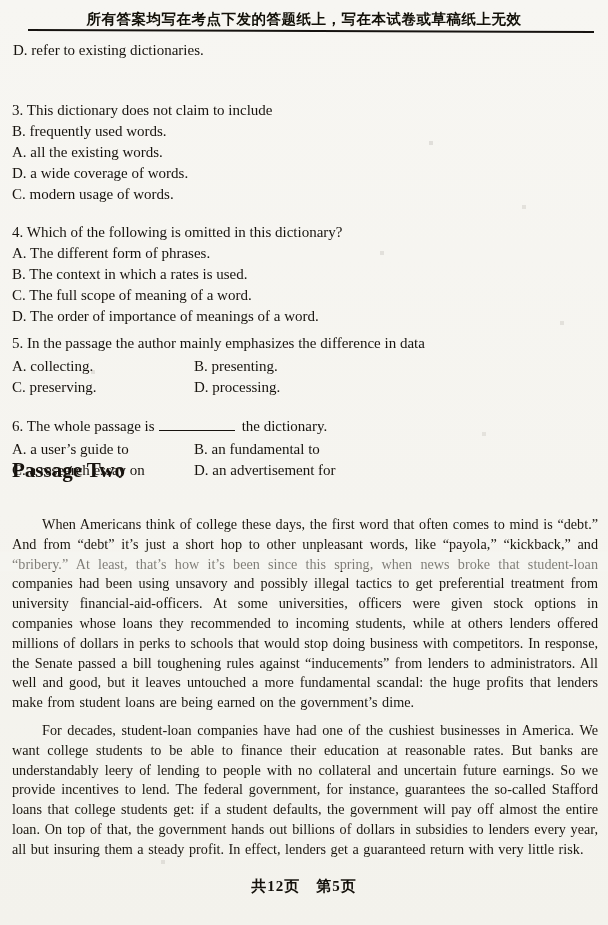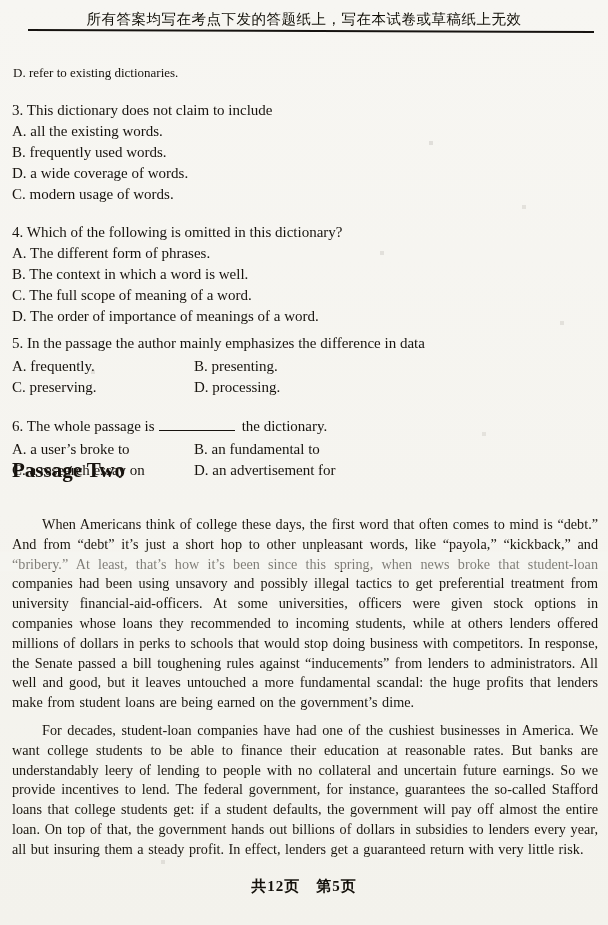--- a/index.html
+++ b/index.html
@@ -9,31 +9,31 @@
     margin:0 auto;
     background:linear-gradient(180deg,#f7f6f2 0%, #f5f4ef 55%, #f3f2ec 100%);
     font-family:"Liberation Serif", serif;
     color:#17130e;
     overflow:hidden;
   }
   .header-notice {
     position:absolute; top:10px; left:0; width:100%;
     text-align:center;
     font-family:"DejaVu Sans", sans-serif;
-    font-weight:normal; font-size:14.5px; letter-spacing:0.5px;
+    font-weight:bold; font-size:14.5px; letter-spacing:0.5px;
     color:#121008;
   }
   .header-rule {
     position:absolute; left:28px; top:29px; width:566px; height:2.4px;
     background:#161310;
     transform:rotate(0.2deg); transform-origin:left center;
   }
   .stray-line {
-    position:absolute; left:13px; top:62px;
-    font-size:13px; line-height:21px;
+    position:absolute; left:13px; top:40px;
+    font-size:15px; line-height:21px;
   }
   .qblock { position:absolute; left:12px; right:12px; font-size:15px; }
   .q-line { line-height:21px; }
   .qblock.q3 { top:100px; }
   .qblock.q4 { top:222px; }
   .qblock.q5 { top:333px; }
   .qblock.q6 { top:416px; }
   .opts-grid {
     display:grid; grid-template-columns:182px auto;
     margin-top:2px;
@@ -89,50 +89,50 @@
 
 <div class="page">
 
   <div class="header-notice">所有答案均写在考点下发的答题纸上，写在本试卷或草稿纸上无效</div>
   <div class="header-rule"></div>
 
   <div class="stray-line">D. refer to existing dictionaries.</div>
 
   <div class="qblock q3">
     <div class="q-line">3. This dictionary does not claim to include</div>
+    <div class="q-line">B. frequently used words.</div>
     <div class="q-line">A. all the existing words.</div>
-    <div class="q-line">B. frequently used words.</div>
     <div class="q-line">D. a wide coverage of words.</div>
     <div class="q-line">C. modern usage of words.</div>
   </div>
 
   <div class="qblock q4">
     <div class="q-line">4. Which of the following is omitted in this dictionary?</div>
     <div class="q-line">A. The different form of phrases.</div>
-    <div class="q-line">B. The context in which a word is well.</div>
+    <div class="q-line">B. The context in which a rates is used.</div>
     <div class="q-line">C. The full scope of meaning of a word.</div>
     <div class="q-line">D. The order of importance of meanings of a word.</div>
   </div>
 
   <div class="qblock q5">
     <div class="q-line">5. In the passage the author mainly emphasizes the difference in data</div>
     <div class="opts-grid">
-      <div class="q-line">A. frequently.</div>
+      <div class="q-line">A. collecting.</div>
       <div class="q-line">B. presenting.</div>
       <div class="q-line">C. preserving.</div>
       <div class="q-line">D. processing.</div>
     </div>
   </div>
 
   <div class="qblock q6">
     <div class="q-line">
       <span>6. The whole passage is</span><span class="blank-underline"></span><span>the dictionary.</span>
     </div>
     <div class="opts-grid">
-      <div class="q-line">A. a user’s broke to</div>
+      <div class="q-line">A. a user’s guide to</div>
       <div class="q-line">B. an fundamental to</div>
       <div class="q-line">C. a research essay on</div>
       <div class="q-line">D. an advertisement for</div>
     </div>
   </div>
 
   <div class="passage-heading">Passage Two</div>
 
   <div class="para p1">When Americans think of college these days, the first word that often comes to mind is “debt.” And from “debt” it’s just a short hop to other unpleasant words, like “payola,” “kickback,” and “bribery.” At least, that’s how it’s been since this spring, when news broke that student-loan companies had been using unsavory and possibly illegal tactics to get preferential treatment from university financial-aid-officers. At some universities, officers were given stock options in companies whose loans they recommended to incoming students, while at others lenders offered millions of dollars in perks to schools that would stop doing business with competitors. In response, the Senate passed a bill toughening rules against “inducements” from lenders to administrators. All well and good, but it leaves untouched a more fundamental scandal: the huge profits that lenders make from student loans are being earned on the government’s dime.</div>
   <div class="para p2">For decades, student-loan companies have had one of the cushiest businesses in America. We want college students to be able to finance their education at reasonable rates. But banks are understandably leery of lending to people with no collateral and uncertain future earnings. So we provide incentives to lend. The federal government, for instance, guarantees the so-called Stafford loans that college students get: if a student defaults, the government will pay off almost the entire loan. On top of that, the government hands out billions of dollars in subsidies to lenders every year, all but insuring them a steady profit. In effect, lenders get a guaranteed return with very little risk.</div>

